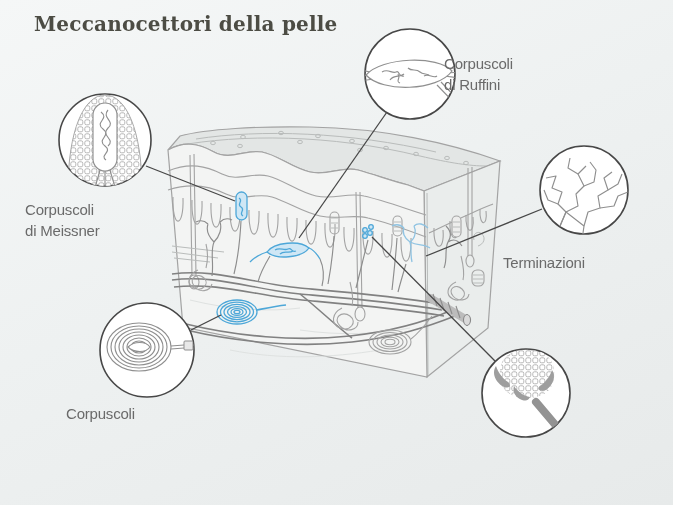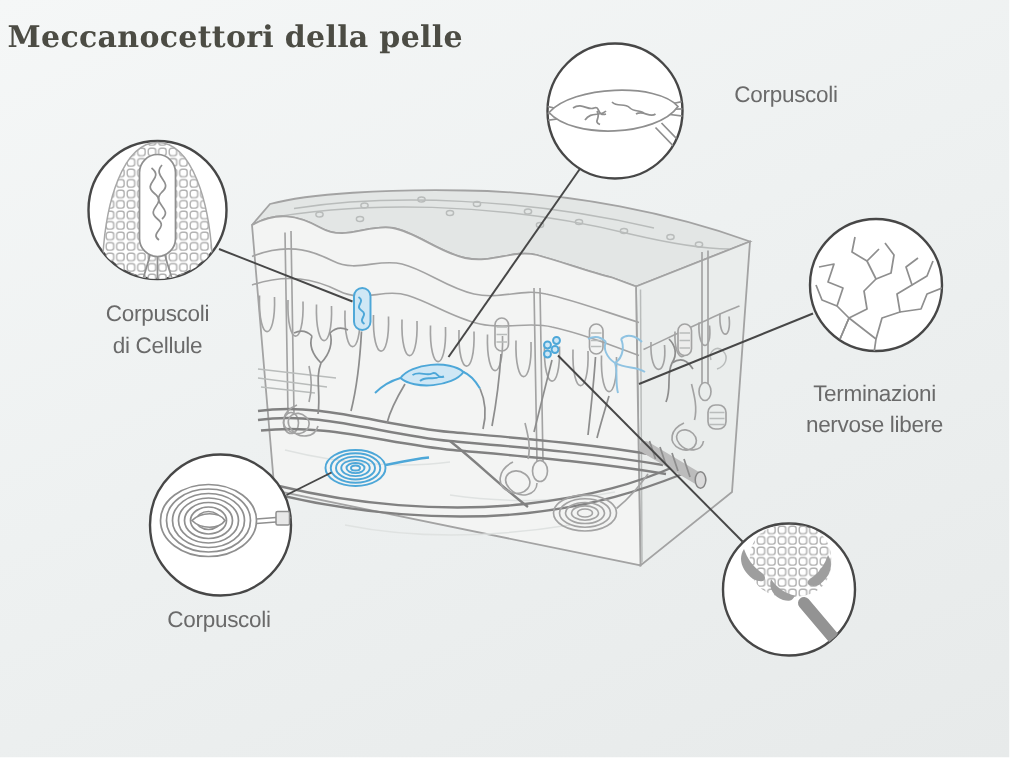--- a/index.html
+++ b/index.html
@@ -10,27 +10,27 @@
     --bg_top:#f5f7f7; --bg_bottom:#e7eaea;
     --face_front:#f3f4f3; --face_top:#e3e6e5; --face_right:#eaedec;
   }
   html,body{margin:0;padding:0;}
   .stage{
     position:relative; width:673px; height:505px; overflow:hidden;
     background:linear-gradient(155deg, var(--bg_top) 0%, #eef1f1 45%, var(--bg_bottom) 100%);
     font-family:"Liberation Sans", sans-serif;
   }
   .title{
-    position:absolute; left:5px; top:12px; margin:0;
+    position:absolute; left:34px; top:12px; margin:0;
     font-family:"DejaVu Serif", serif; font-weight:bold;
     font-size:20px; letter-spacing:.2px; color:var(--title_text);
   }
   .figsvg{position:absolute; left:0; top:0;}
   .callout-label{
-    position:absolute; text-align:center; color:var(--label_text);
+    position:absolute; color:var(--label_text);
     font-size:15px; line-height:1.42; letter-spacing:-0.2px;
   }
   .callout-label span{display:block;}
   
   .g1{stroke:var(--line_gray); fill:none; stroke-width:1.1;}
   .g1f{stroke:var(--line_gray); stroke-width:1.1;}
   .gs{stroke:var(--soft_gray); fill:none; stroke-width:1;}
   .n2{stroke:var(--nerve_gray); fill:none; stroke-width:1.6;}
   .n1{stroke:#8d8d8d; fill:none; stroke-width:1.15;}
   .bl{stroke:var(--accent_blue); fill:none; stroke-width:1.3;}
@@ -328,30 +328,30 @@
           <path d="M546,390 C554,384 556,376 552,370 C550,376 546,382 540,386 C536,389 540,392 546,390 Z"></path>
         </g>
         <path d="M536,402 L558,428" stroke="#939393" stroke-width="8" stroke-linecap="round" fill="none"></path>
         <path d="M556,424 L565,435" stroke="#939393" stroke-width="4" stroke-linecap="round" fill="none"></path>
       </g>
     </g>
   </svg>
 
   <div class="callout-label" style="left:25px; top:199px; width:160px;">
     <span>Corpuscoli</span>
-    <span>di Cellule</span>
+    <span>di Meissner</span>
   </div>
 
   <div class="callout-label" style="left:444px; top:53px; width:160px;">
     <span>Corpuscoli</span>
+    <span>di Ruffini</span>
   </div>
 
   <div class="callout-label" style="left:503px; top:252px; width:160px;">
     <span>Terminazioni</span>
-    <span>nervose libere</span>
   </div>
 
   <div class="callout-label" style="left:66px; top:403px; width:160px;">
     <span>Corpuscoli</span>
   </div>
 
 
 </div>
 
 </body></html>

